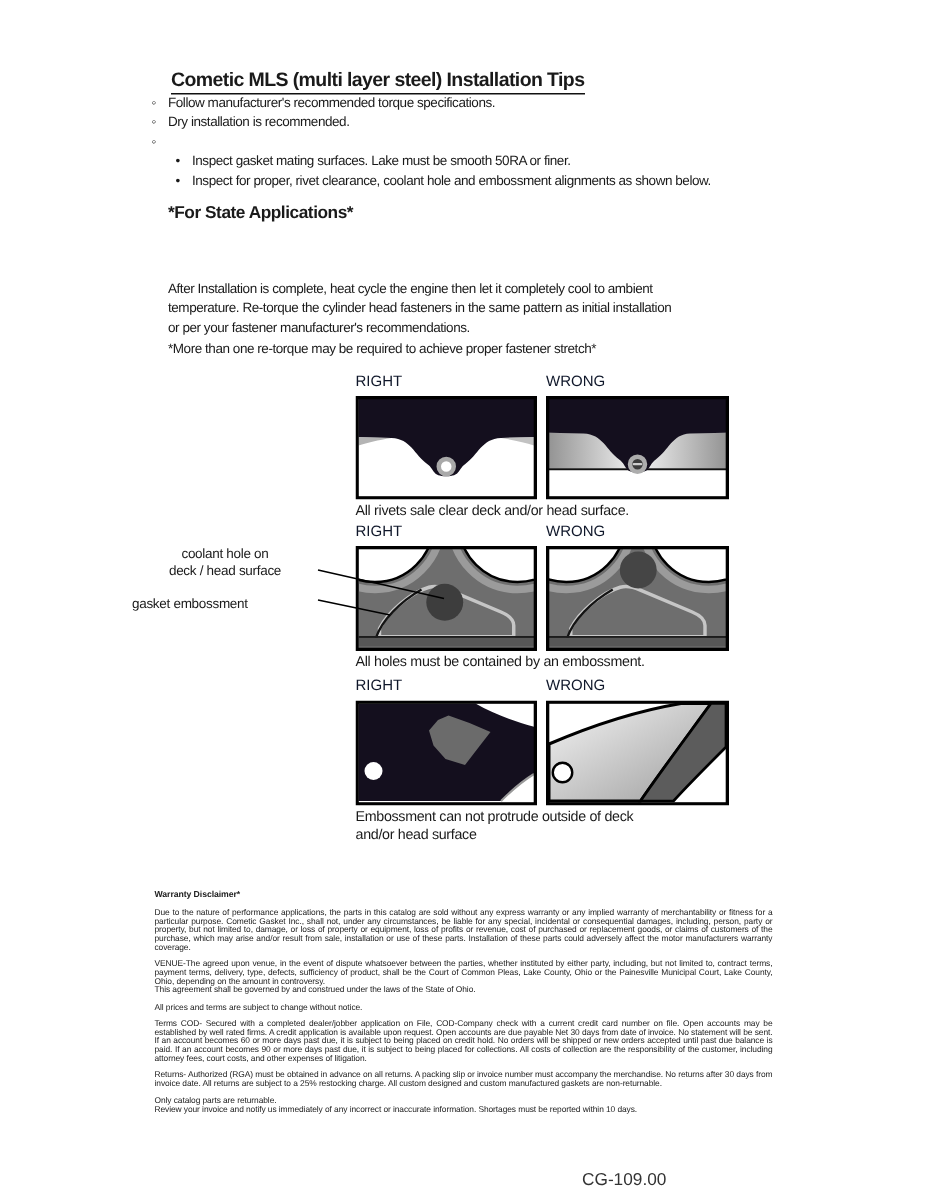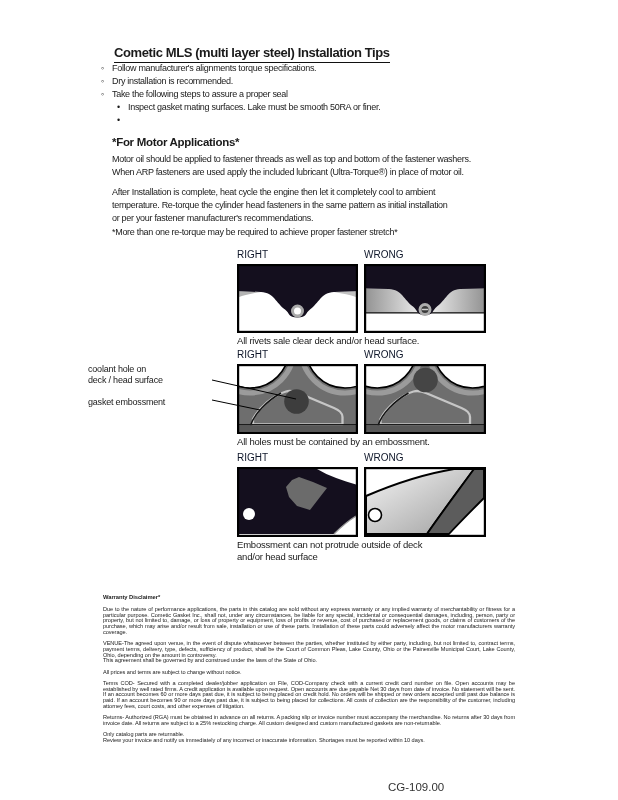--- a/index.html
+++ b/index.html
@@ -27,21 +27,21 @@
   #set2{top:329px}
   #set3{top:432px}
   .labels{display:flex;height:13px;}
   .lab{width:121px;text-align:left;font-size:10px;color:#0f172a;}
   .lab.w{width:122px;margin-left:6px;}
   .boxes{display:flex;margin-top:2px;}
   .boxes svg{display:block;}
   .boxes .gap{width:6px;}
   .cap{margin-top:2px;font-size:9.5px;letter-spacing:-0.2px;line-height:11.5px;white-space:pre-line;}
 
-  .lblcool{position:absolute;left:88px;top:344px;width:124px;text-align:left;font-size:9px;
+  .lblcool{position:absolute;left:88px;top:344px;width:124px;text-align:center;font-size:9px;
            letter-spacing:-0.2px;line-height:10.5px;white-space:pre-line;}
   .lblemb{position:absolute;left:88px;top:377px;width:124px;font-size:9px;letter-spacing:-0.2px;}
   .leaders{position:absolute;left:205px;top:352px;}
 
   .fp{position:absolute;left:103px;top:575px;width:412px;font-size:5.6px;line-height:5.75px;
       letter-spacing:-0.05px;color:#222;text-align:justify;}
   .fp .fph{font-weight:bold;margin:0 0 6px 0;font-size:5.8px;}
   .fp p{margin:0 0 5.5px 0;white-space:pre-line;}
 
   .pagenum{position:absolute;left:388px;top:761px;font-size:11.5px;color:#333;}
@@ -49,42 +49,40 @@
 </head>
 <body>
 
 <div class="page">
 
   <div class="title">Cometic MLS (multi layer steel) Installation Tips</div>
 
   <div class="tips">
     <div class="row">
       <span class="bul">◦</span>
-      <span>Follow manufacturer's alignments torque specifications.</span>
+      <span>Follow manufacturer's recommended torque specifications.</span>
     </div>
     <div class="row">
       <span class="bul">◦</span>
       <span>Dry installation is recommended.</span>
     </div>
     <div class="row">
       <span class="bul">◦</span>
-      <span>Take the following steps to assure a proper seal</span>
     </div>
     <div class="row sub">
       <span class="bul">•</span>
       <span>Inspect gasket mating surfaces.  Lake must be smooth 50RA or finer.</span>
     </div>
     <div class="row sub">
       <span class="bul">•</span>
-    </div>
-  </div>
-
-  <div class="diesel-h">*For Motor Applications*</div>
-  <div class="para" id="p1">Motor oil should be applied to fastener threads as well as top and bottom of the fastener washers.
-When ARP fasteners are used apply the included lubricant (Ultra-Torque®) in place of motor oil.</div>
+      <span>Inspect for proper, rivet clearance, coolant hole and embossment alignments as shown below.</span>
+    </div>
+  </div>
+
+  <div class="diesel-h">*For State Applications*</div>
   <div class="para" id="p2">After Installation is complete, heat cycle the engine then let it completely cool to ambient
 temperature. Re-torque the cylinder head fasteners in the same pattern as initial installation
 or per your fastener manufacturer's recommendations.</div>
   <div class="para" id="p3">*More than one re-torque may be required to achieve proper fastener stretch*</div>
 
   <div class="dset" id="set1">
     <div class="labels">
       <span class="lab">RIGHT</span>
       <span class="lab w">WRONG</span>
     </div>

